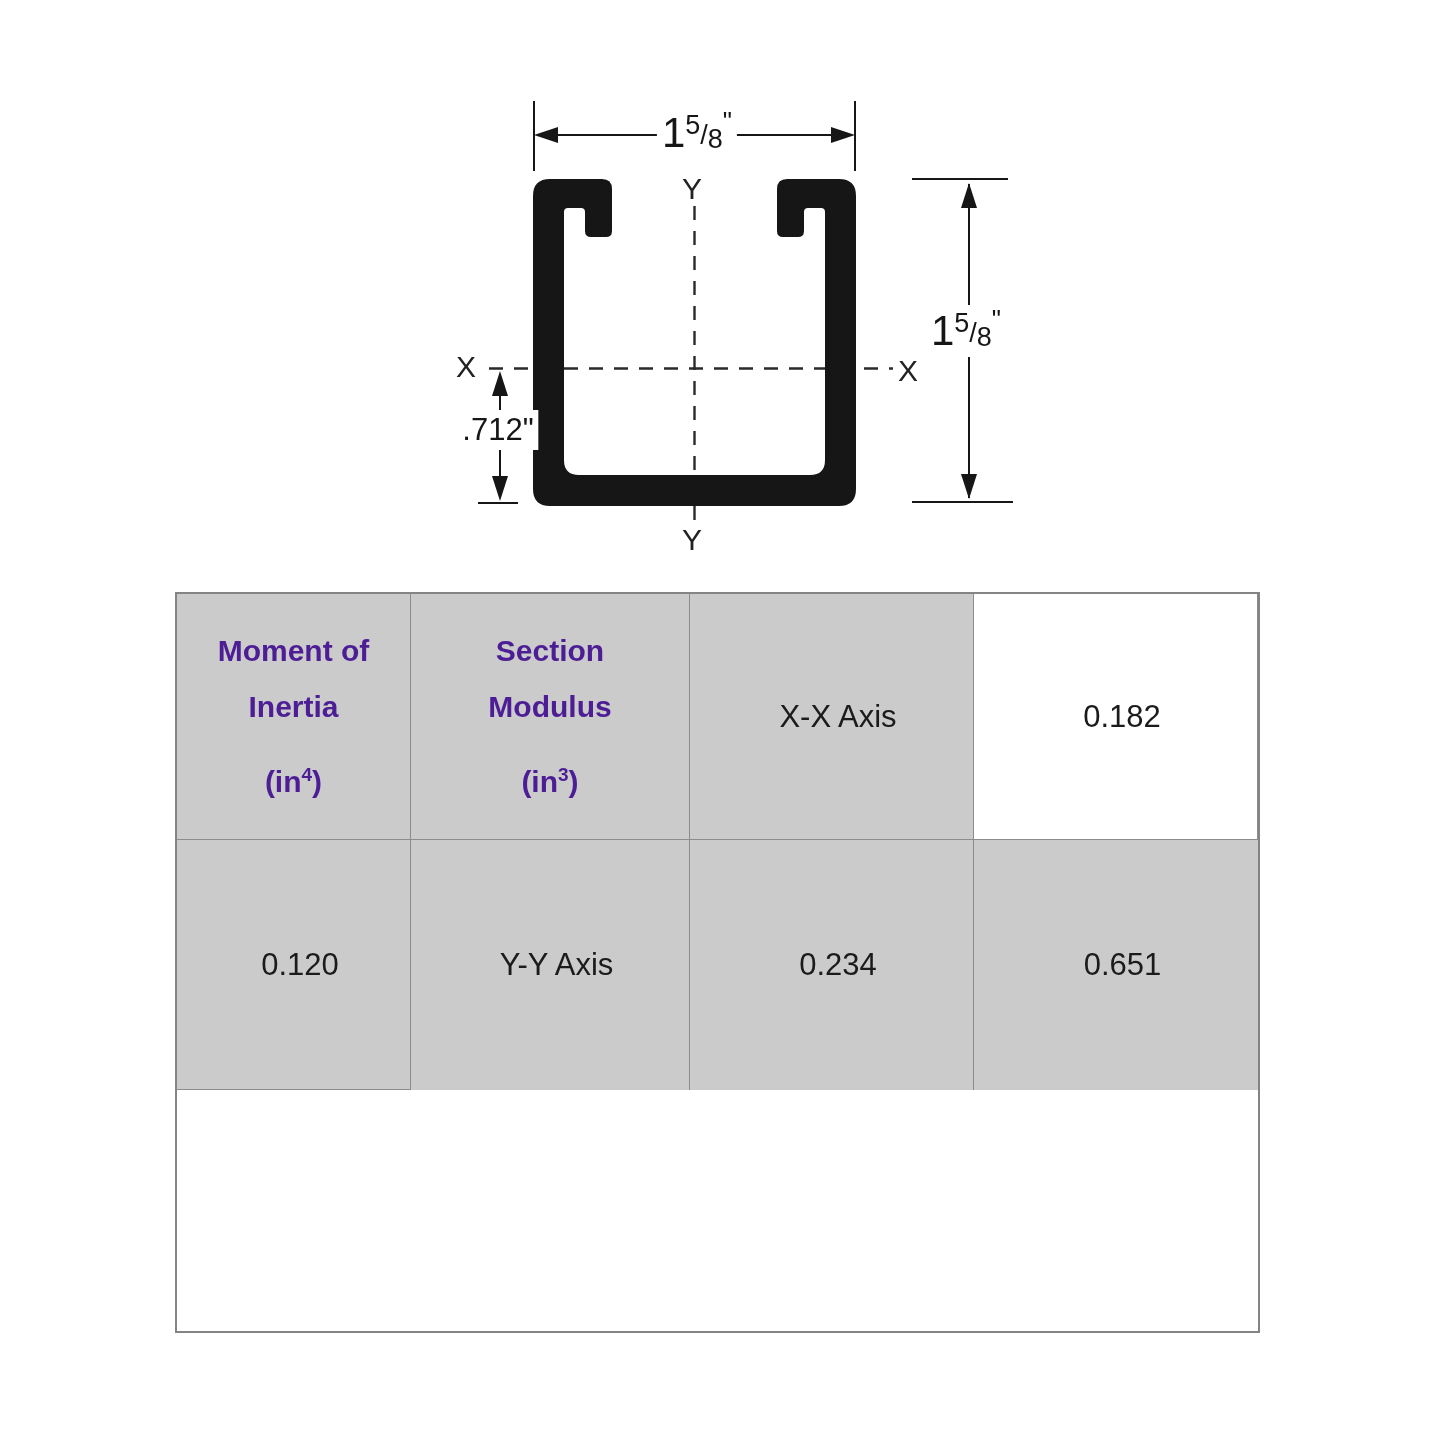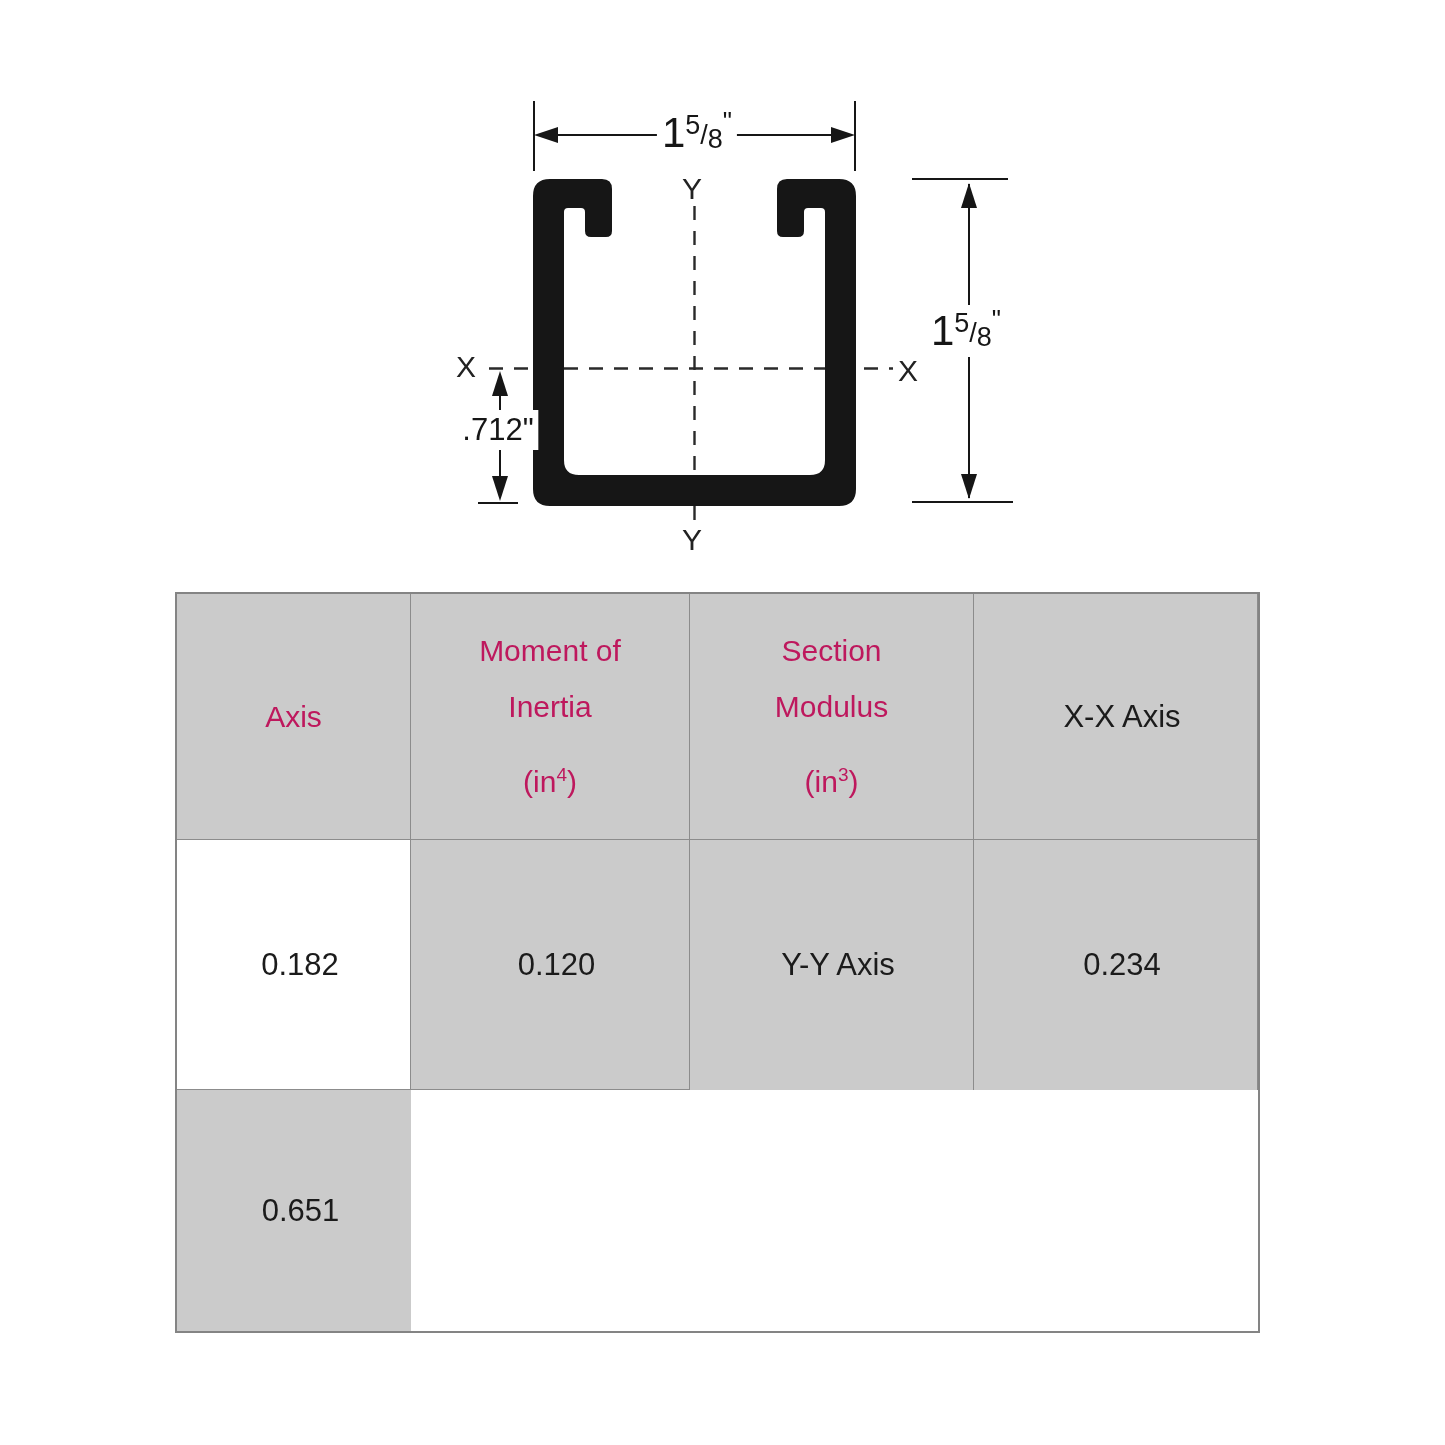--- a/index.html
+++ b/index.html
@@ -23,21 +23,21 @@
   
   .props-table{position:absolute;left:175px;top:592px;border:2px solid #848484;}
   .grid{display:grid;grid-template-columns:234px 279px 284px 284px;
         grid-template-rows:246px 250px 241px;}
   .c{border-right:1px solid #8c8c8c;border-bottom:1px solid #8c8c8c;
      display:flex;align-items:center;justify-content:center;flex-direction:column;}
   .c.last-col{border-right:none;}
   .c.last-row{border-bottom:none;}
   .gray{background:#cbcbcb;}
   .white{background:#ffffff;}
-  .hcell{font-weight:normal;font-size:30px;text-align:center;color:#be185d;}
+  .hcell{font-weight:bold;font-size:30px;text-align:center;color:#4c1d95;}
   .hline{line-height:56px;}
   .hunit{line-height:56px;margin-top:12px;}
   .hunit sup{font-size:19px;}
   .vcell{font-size:31px;color:#1b1b1b;padding-left:13px;}
 </style>
 </head>
 <body>
 
 <div class="page">
 
@@ -91,23 +91,20 @@
       <span class="whole">1</span><span class="sup">5</span><span class="slash">/</span><span class="den">8</span><span class="prime">"</span>
     </div>
 
     <div class="dim-label offset-label" style="left:498px;top:430px;">.712"</div>
   </div>
 
   <div class="props-table">
     <div class="grid">
 
       <div class="c gray hcell">
-        <div class="hline">Axis</div>
-      </div>
-      <div class="c gray hcell">
         <div class="hline">Moment of</div>
         <div class="hline">Inertia</div>
         <div class="hunit"><span>(in</span><sup>4</sup><span>)</span></div>
       </div>
       <div class="c gray hcell">
         <div class="hline">Section</div>
         <div class="hline">Modulus</div>
         <div class="hunit"><span>(in</span><sup>3</sup><span>)</span></div>
       </div>
 

